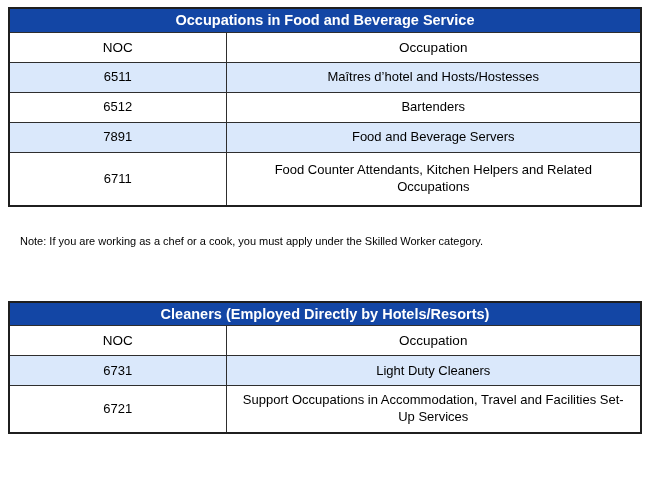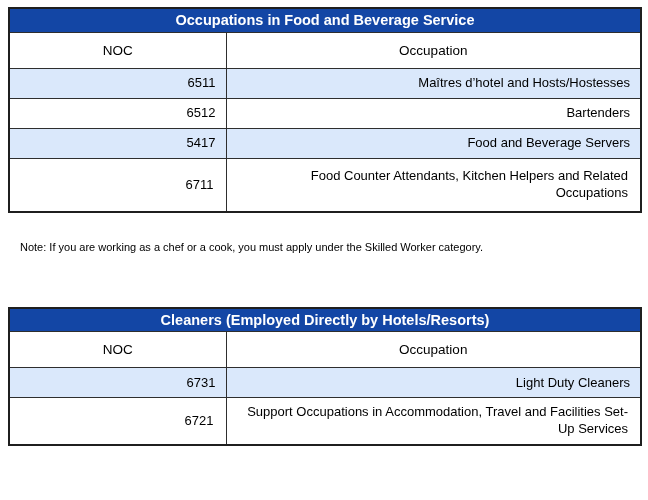--- a/index.html
+++ b/index.html
@@ -37,22 +37,22 @@
     line-height: 1.3;
   }
   tr.title-row td {
     background: var(--header-bg);
     color: var(--header-text);
     font-weight: bold;
     font-size: 14.5px;
     height: 24px;
     padding: 2px 19px;
   }
-  tr.cols-row td { height: 36px; font-size: 13.5px; }
-  tr.data-row td { height: 30px; text-align: right; }
+  tr.cols-row td { height: 30px; font-size: 13.5px; }
+  tr.data-row td { height: 30px; }
   tr.data-row.alt td { background: var(--row-alt-bg); }
   tr.data-row.tall td { height: 54px; padding: 6px 12px; }
   table.noc-table.second tr.data-row.tall td { height: 47px; padding: 4px 12px; }
   .note {
     margin: 27px 0 0 12px;
     font-size: 11px;
     line-height: 1.3;
   }
   .gap { height: 52px; }
 </style>
@@ -76,21 +76,21 @@
       </tr>
       <tr class="data-row alt">
         <td>6511</td>
         <td>Maîtres d’hotel and Hosts/Hostesses</td>
       </tr>
       <tr class="data-row">
         <td>6512</td>
         <td>Bartenders</td>
       </tr>
       <tr class="data-row alt">
-        <td>5417</td>
+        <td>7891</td>
         <td>Food and Beverage Servers</td>
       </tr>
       <tr class="data-row tall">
         <td>6711</td>
         <td>Food Counter Attendants, Kitchen Helpers and Related Occupations</td>
       </tr>
     </tbody>
   </table>
 
   <div class="note">Note: If you are working as a chef or a cook, you must apply under the Skilled Worker category.</div>

